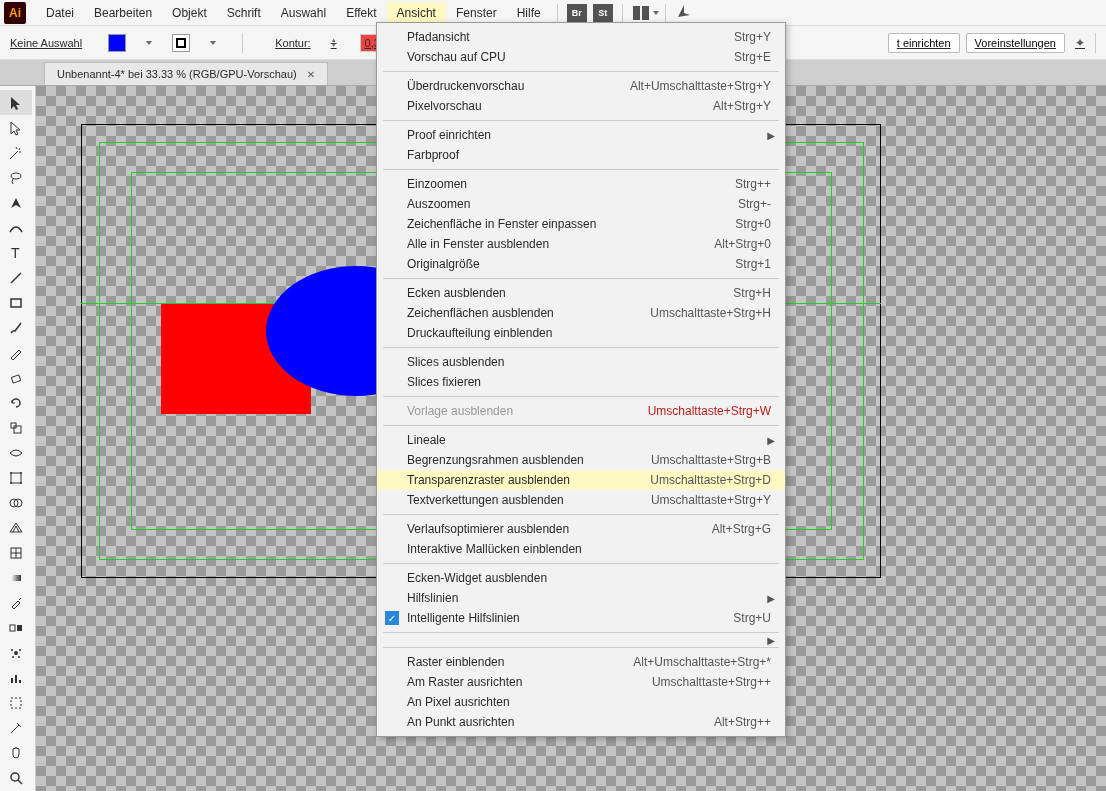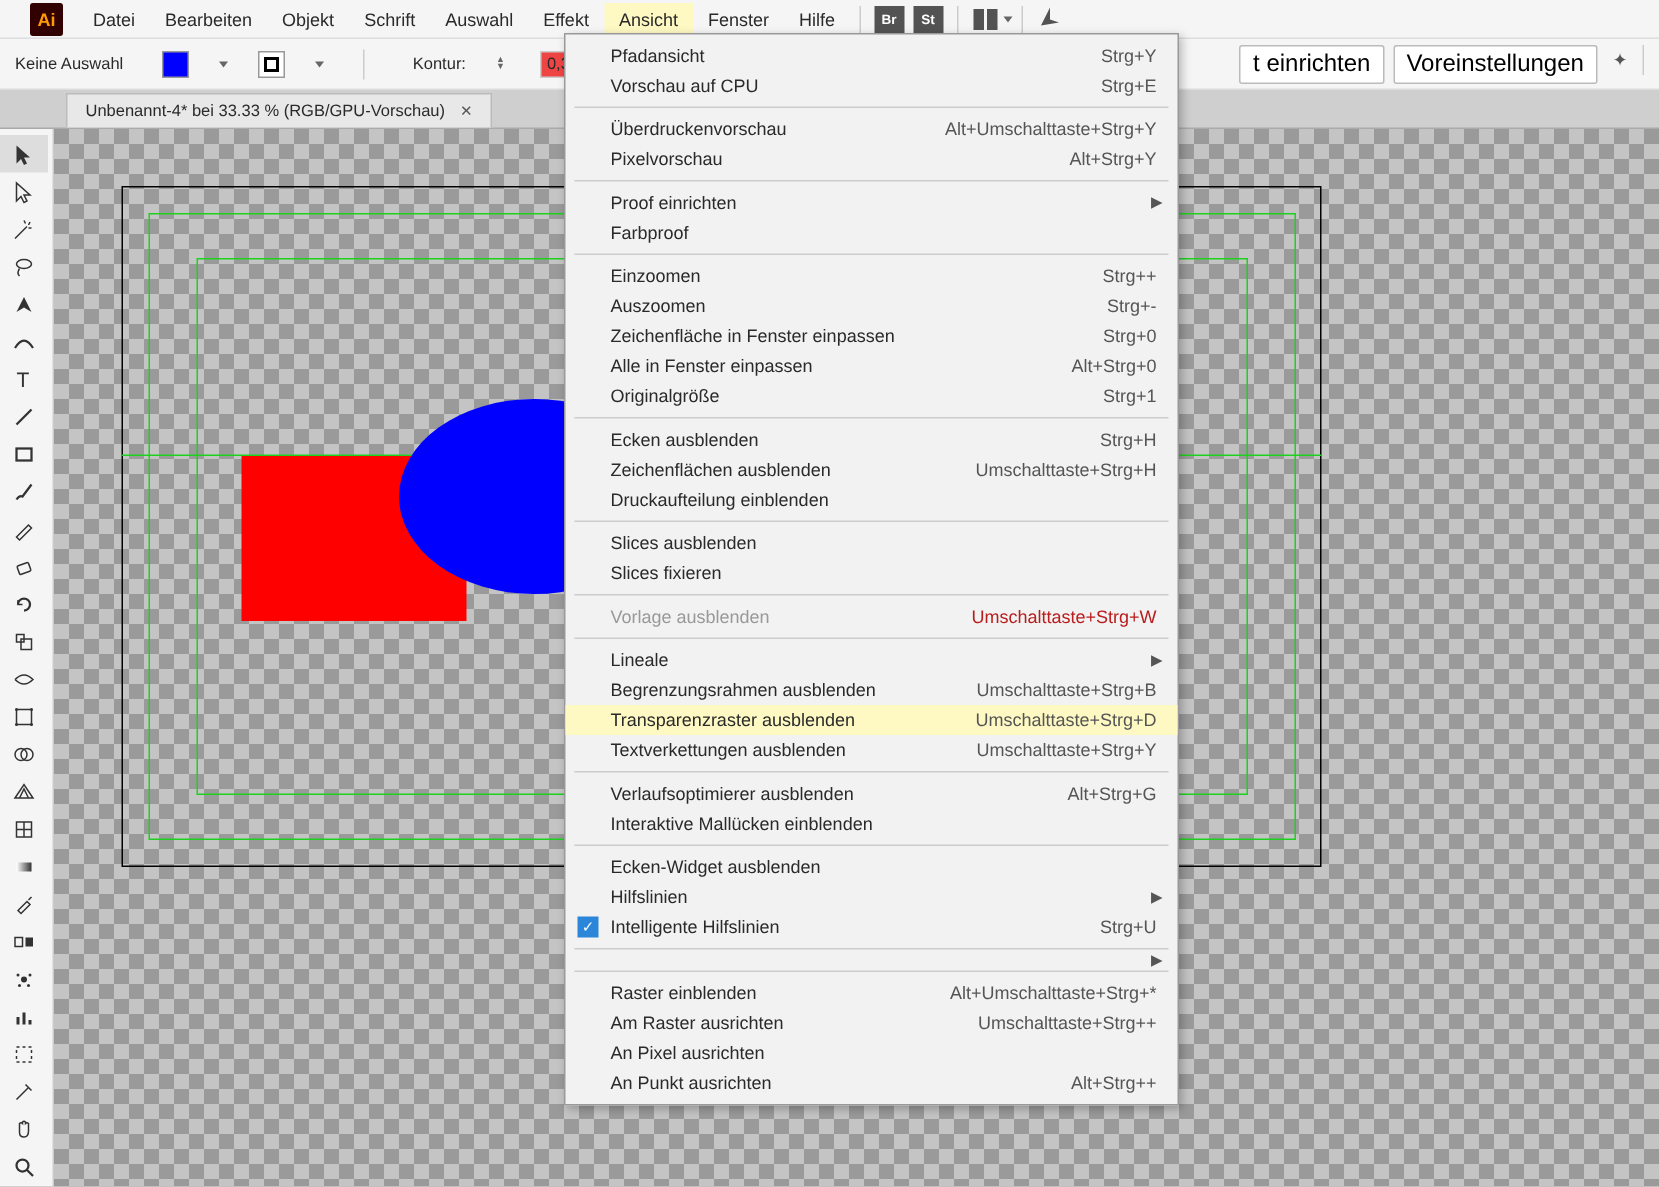--- a/index.html
+++ b/index.html
@@ -1,39 +1,39 @@
 <!DOCTYPE html>
 <html><head>
 <meta charset="utf-8">
 <style>
 * { box-sizing: border-box; margin: 0; padding: 0; font-family: "Segoe UI", Tahoma, sans-serif; }
 body { width: 1106px; height: 791px; background: #f0f0f0; overflow: hidden; position: relative; font-size: 12px; color: #2a2a2a; }
 
 
-.menubar { height: 26px; background: #f5f5f5; display: flex; align-items: center; padding-left: 20px; border-bottom: 1px solid #ddd; }
+.menubar { height: 26px; background: #f5f5f5; display: flex; align-items: center; padding-left: 4px; border-bottom: 1px solid #ddd; }
 .app-icon { width: 22px; height: 22px; background: #310000; color: #ff9a00; font-weight: bold; display: flex; align-items: center; justify-content: center; font-size: 12px; margin-right: 10px; border-radius: 2px; }
 .menu-item { padding: 4px 10px; cursor: default; }
 .menu-item.open { background: #fef9c3; }
 .menubar .sep { width: 1px; height: 18px; background: #ccc; margin: 0 6px; }
 .icon-box { width: 20px; height: 18px; background: #535353; color: #fff; font-size: 9px; font-weight: bold; display: flex; align-items: center; justify-content: center; margin: 0 3px; }
 .arrange-icon { display:flex; gap:2px; margin:0 4px; }
 .arrange-icon span { width:7px; height:14px; background:#535353; }
 
 
-.optionsbar { height: 34px; background: #f5f5f5; display: flex; align-items: center; padding: 0 10px; border-bottom: 1px solid #ddd; gap: 20px; }
+.optionsbar { height: 34px; background: #f5f5f5; display: flex; align-items: center; padding: 0 10px; border-bottom: 1px solid #ddd; gap: 20px; text-decoration: underline; }
 .sel-label { font-size: 11px; margin-right: 6px; }
 .swatch { width: 18px; height: 18px; border:1px solid #999; }
 .swatch.fill { background: #0000ff; }
 .swatch.stroke { background: #fff; position:relative; }
 .swatch.stroke::after { content:""; position:absolute; inset:3px; border:2px solid #000; }
 .stroke-lbl { font-size:11px; margin-left:6px; }
 .stroke-val { border:1px solid #ccc; padding:2px 4px; font-size:11px; width:60px; display:inline-block; background:#ef4444; }
 .stroke-line { width:28px; height:2px; background:#000; margin-left:6px; }
 .opt-right { margin-left:auto; display:flex; gap:6px; }
-.opt-btn { border:1px solid #bbb; background:#fff; padding:3px 8px; font-size:16px; border-radius:2px; }
+.opt-btn { border:1px solid #bbb; background:#fff; padding:3px 8px; font-size:11px; border-radius:2px; }
 
 
 .tabstrip { height: 26px; background: #cfcfcf; display: flex; align-items: flex-end; padding-left: 44px; border-bottom: 1px solid #aaa; }
 .doc-tab { background: #e8e8e8; padding: 5px 12px; font-size: 11px; border: 1px solid #bbb; border-bottom: none; display:flex; align-items:center; gap:10px; }
 .close-x { font-size:10px; color:#555; }
 
 
 .main { position: absolute; top: 86px; left: 0; right: 0; bottom: 0; display: flex; }
 .toolbox { width: 36px; background: #f5f5f5; border-right: 1px solid #ccc; display:flex; flex-direction:column; padding-top:4px; }
 .tool { width:32px; height:25px; display:flex; align-items:center; justify-content:center; color:#444; }
@@ -347,21 +347,21 @@
     </div>
     <div class="mi">
       <span class="lbl">Auszoomen</span>
       <span class="sc">Strg+-</span>
     </div>
     <div class="mi">
       <span class="lbl">Zeichenfläche in Fenster einpassen</span>
       <span class="sc">Strg+0</span>
     </div>
     <div class="mi">
-      <span class="lbl">Alle in Fenster einpassen</span>
+      <span class="lbl">Alle in Fenster ausblenden</span>
       <span class="sc">Alt+Strg+0</span>
     </div>
     <div class="mi">
       <span class="lbl">Originalgröße</span>
       <span class="sc">Strg+1</span>
     </div>
     <div class="msep"></div>
     <div class="mi">
       <span class="lbl">Ecken ausblenden</span>
       <span class="sc">Strg+H</span>

